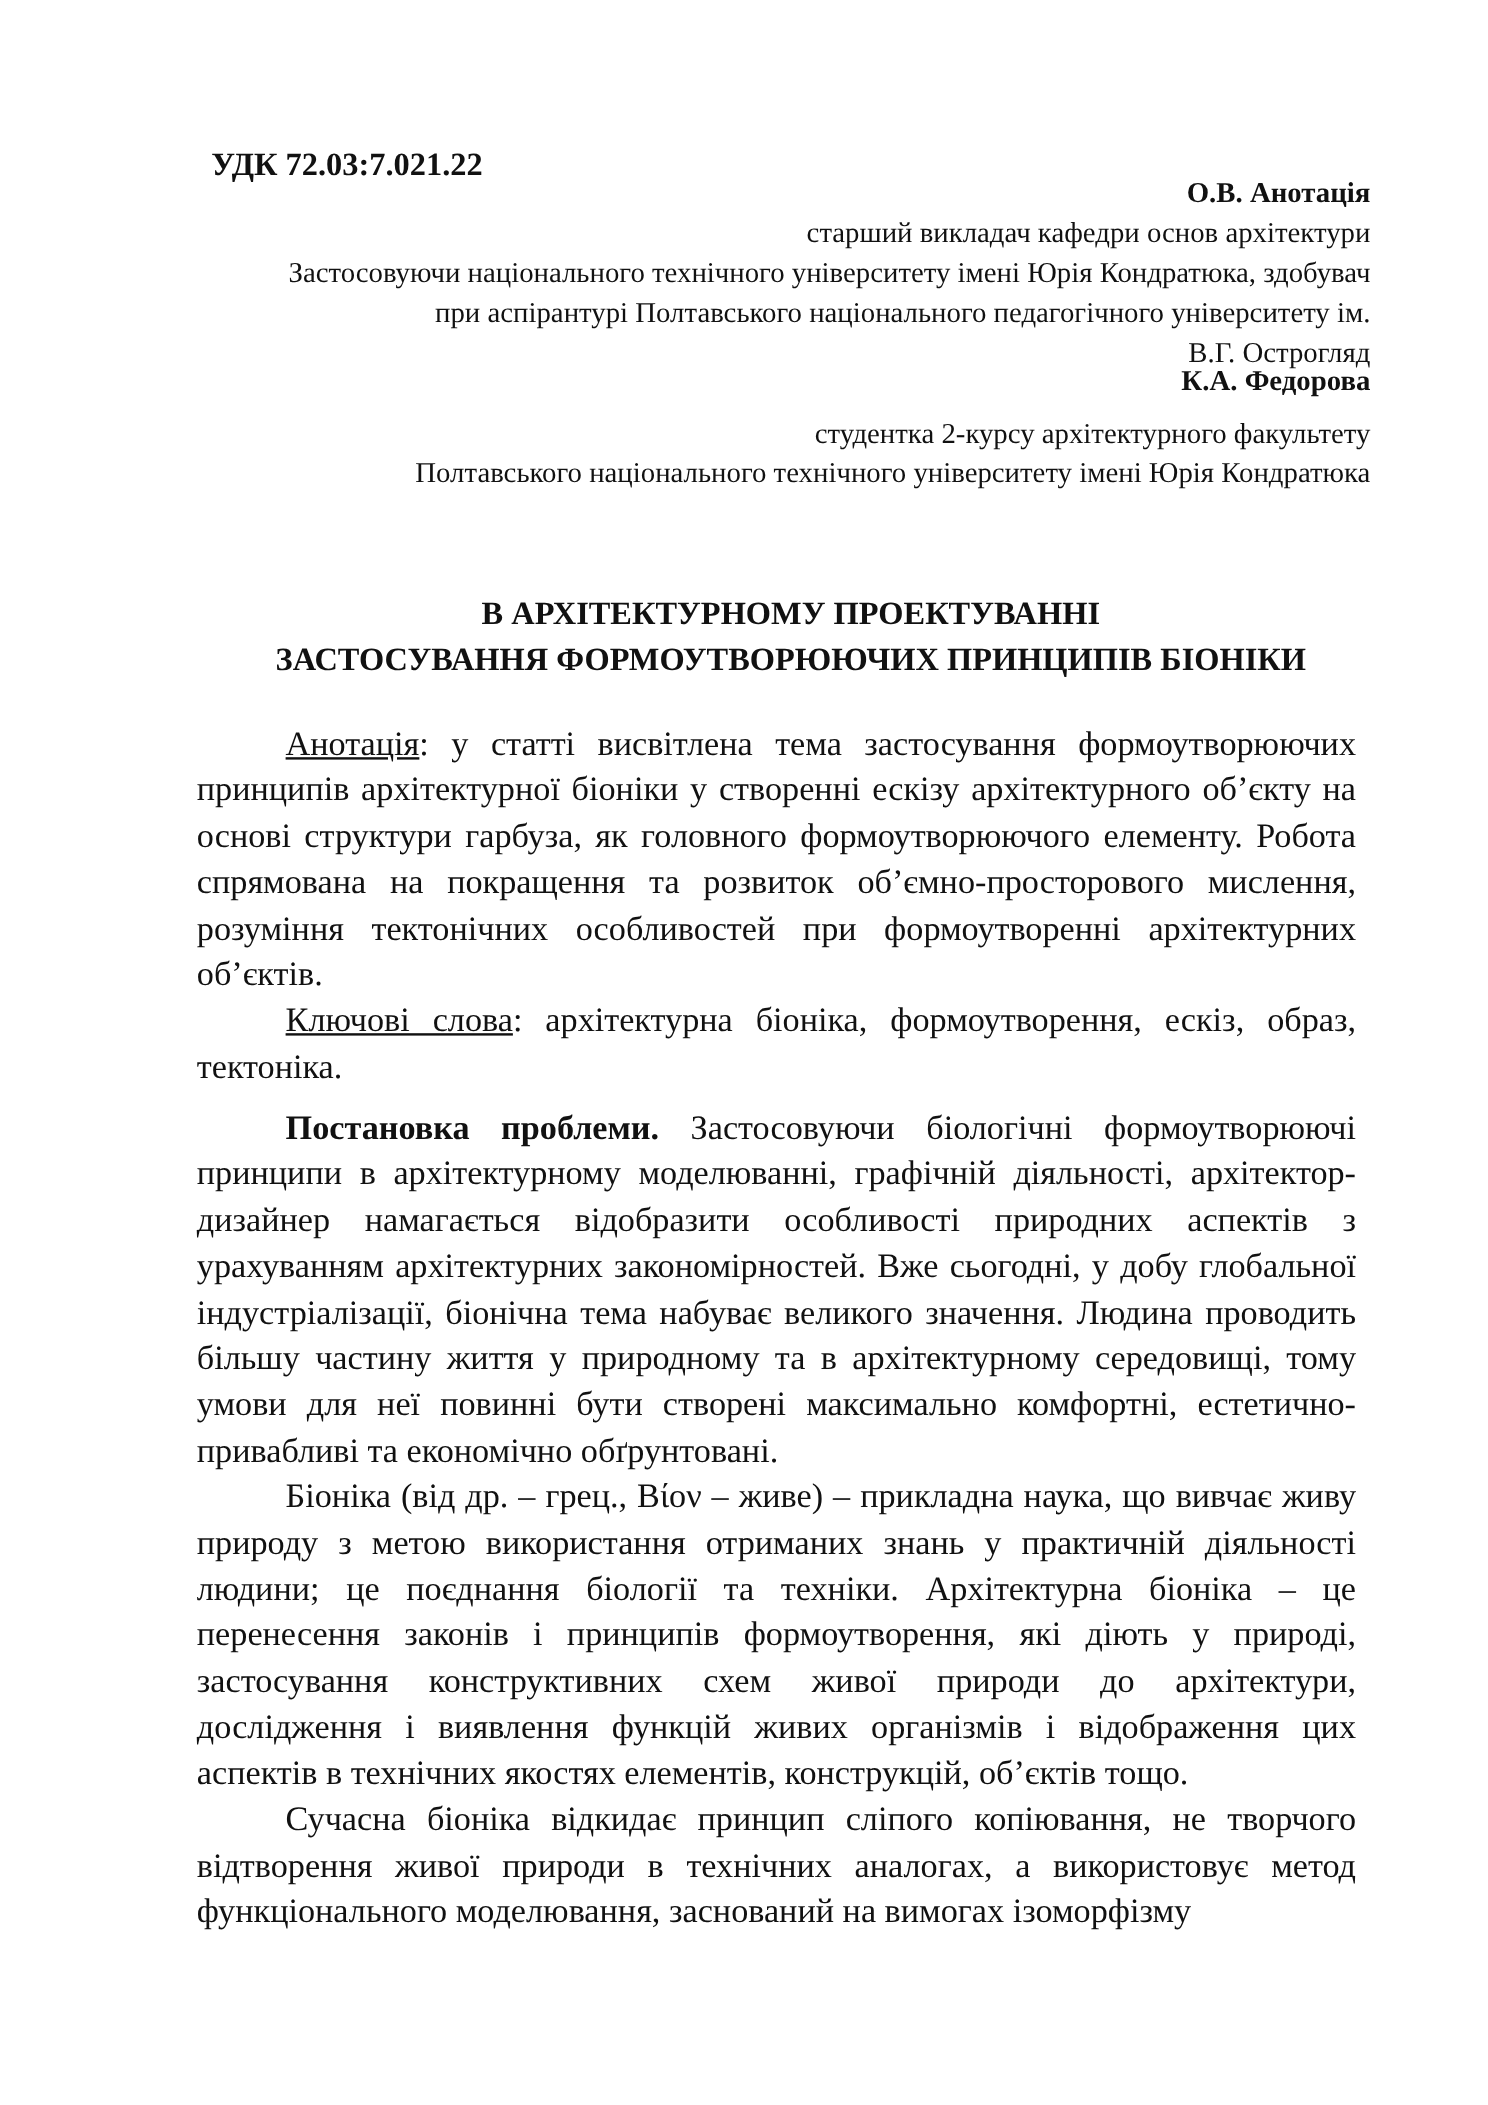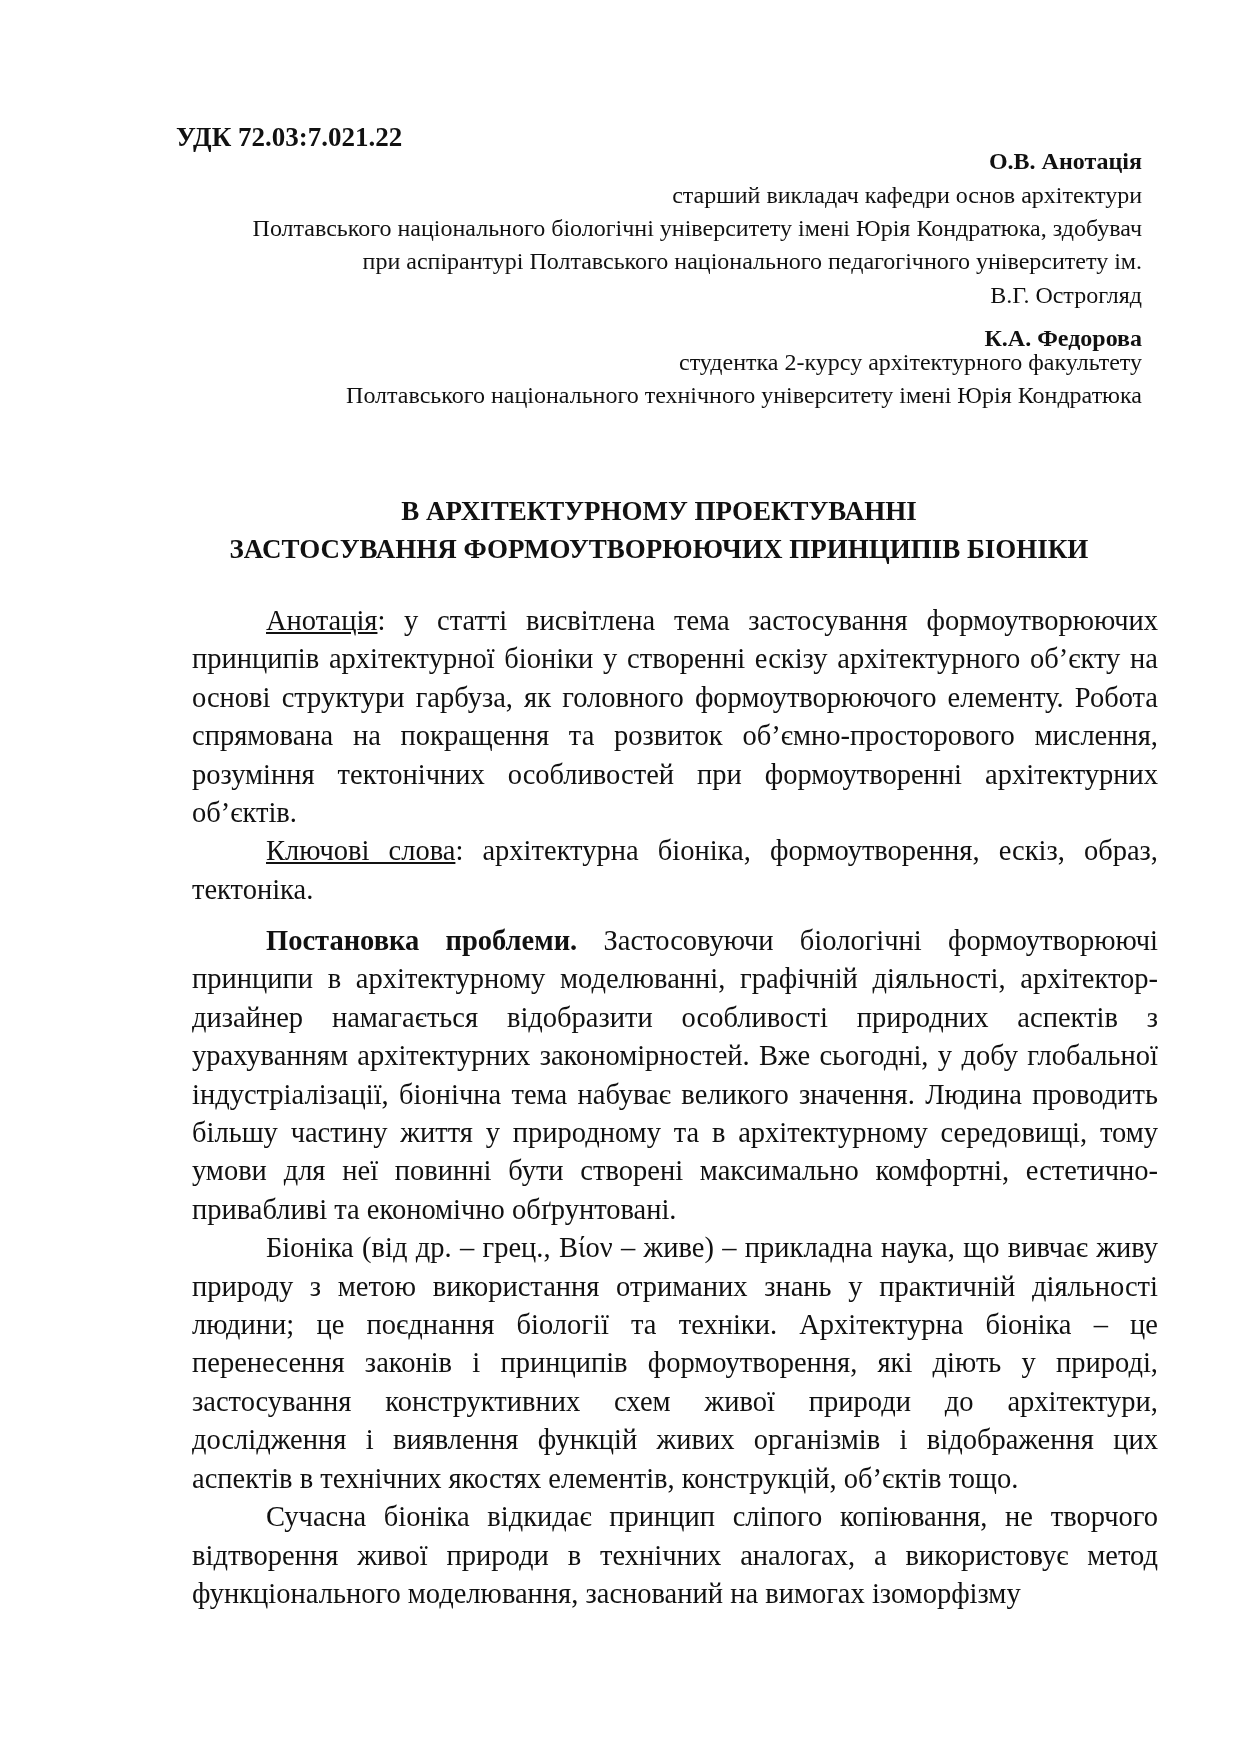--- a/index.html
+++ b/index.html
@@ -4,39 +4,39 @@
 <style>
   html, body { margin: 0; padding: 0; background: #ffffff; }
   body { width: 1240px; height: 1754px; position: relative; overflow: hidden;
          font-family: "Liberation Serif", "DejaVu Serif", serif; color: #111; }
   .page { position: absolute; left: 0; top: 0; width: 1240px; height: 1754px; border-radius: 12px; }
   .udk { position: absolute; left: 176px; top: 122px; font-size: 27px; font-weight: bold; }
   .right { position: absolute; right: 98px; text-align: right; font-size: 24px; white-space: nowrap; }
   .right.b { font-weight: bold; }
   .right.i { }
   .title { position: absolute; left: 176px; width: 966px; text-align: center; font-weight: bold; font-size: 27px; line-height: 38px; top: 492px; }
-  .body { position: absolute; left: 192px; width: 966px; font-size: 28.5px; line-height: 38.4px; text-align: justify; }
+  .body { position: absolute; left: 164px; width: 966px; font-size: 28.5px; line-height: 38.4px; text-align: justify; }
   .body p { margin: 0; text-indent: 74px; }
   .u { text-decoration: underline; }
   .bold { font-weight: bold; }
 </style>
 </head>
 <body>
 
 <div class="page">
 
   <div class="udk">УДК 72.03:7.021.22</div>
 
   <div class="right b" style="top:148px;">О.В. Анотація</div>
   <div class="right i" style="top:182px;">старший викладач кафедри основ архітектури</div>
-  <div class="right i" style="top:215px;">Полтавського національного біологічні університету імені Юрія Кондратюка, здобувач</div>
+  <div class="right i" style="top:215px;">Застосовуючи національного технічного університету імені Юрія Кондратюка, здобувач</div>
   <div class="right i" style="top:248px;">при аспірантурі Полтавського національного педагогічного університету ім.</div>
   <div class="right i" style="top:282px;">В.Г. Острогляд</div>
 
-  <div class="right b" style="top:325px;margin-left:14px;">К.А. Федорова</div>
+  <div class="right b" style="top:305px;margin-left:14px;">К.А. Федорова</div>
   <div class="right i" style="top:349px;">студентка 2-курсу архітектурного факультету</div>
   <div class="right i" style="top:382px;">Полтавського національного технічного університету імені Юрія Кондратюка</div>
 
   <div class="title">
     <div>В АРХІТЕКТУРНОМУ ПРОЕКТУВАННІ</div>
     <div>ЗАСТОСУВАННЯ ФОРМОУТВОРЮЮЧИХ ПРИНЦИПІВ БІОНІКИ</div>
   </div>
 
   <div class="body" style="top:602px;">
     <p><span class="u">Анотація</span><span>: у статті висвітлена тема застосування формоутворюючих принципів архітектурної біоніки у створенні ескізу архітектурного об’єкту на основі структури гарбуза, як головного формоутворюючого елементу. Робота спрямована на покращення та розвиток об’ємно-просторового мислення, розуміння тектонічних особливостей при формоутворенні архітектурних об’єктів.</span></p>

